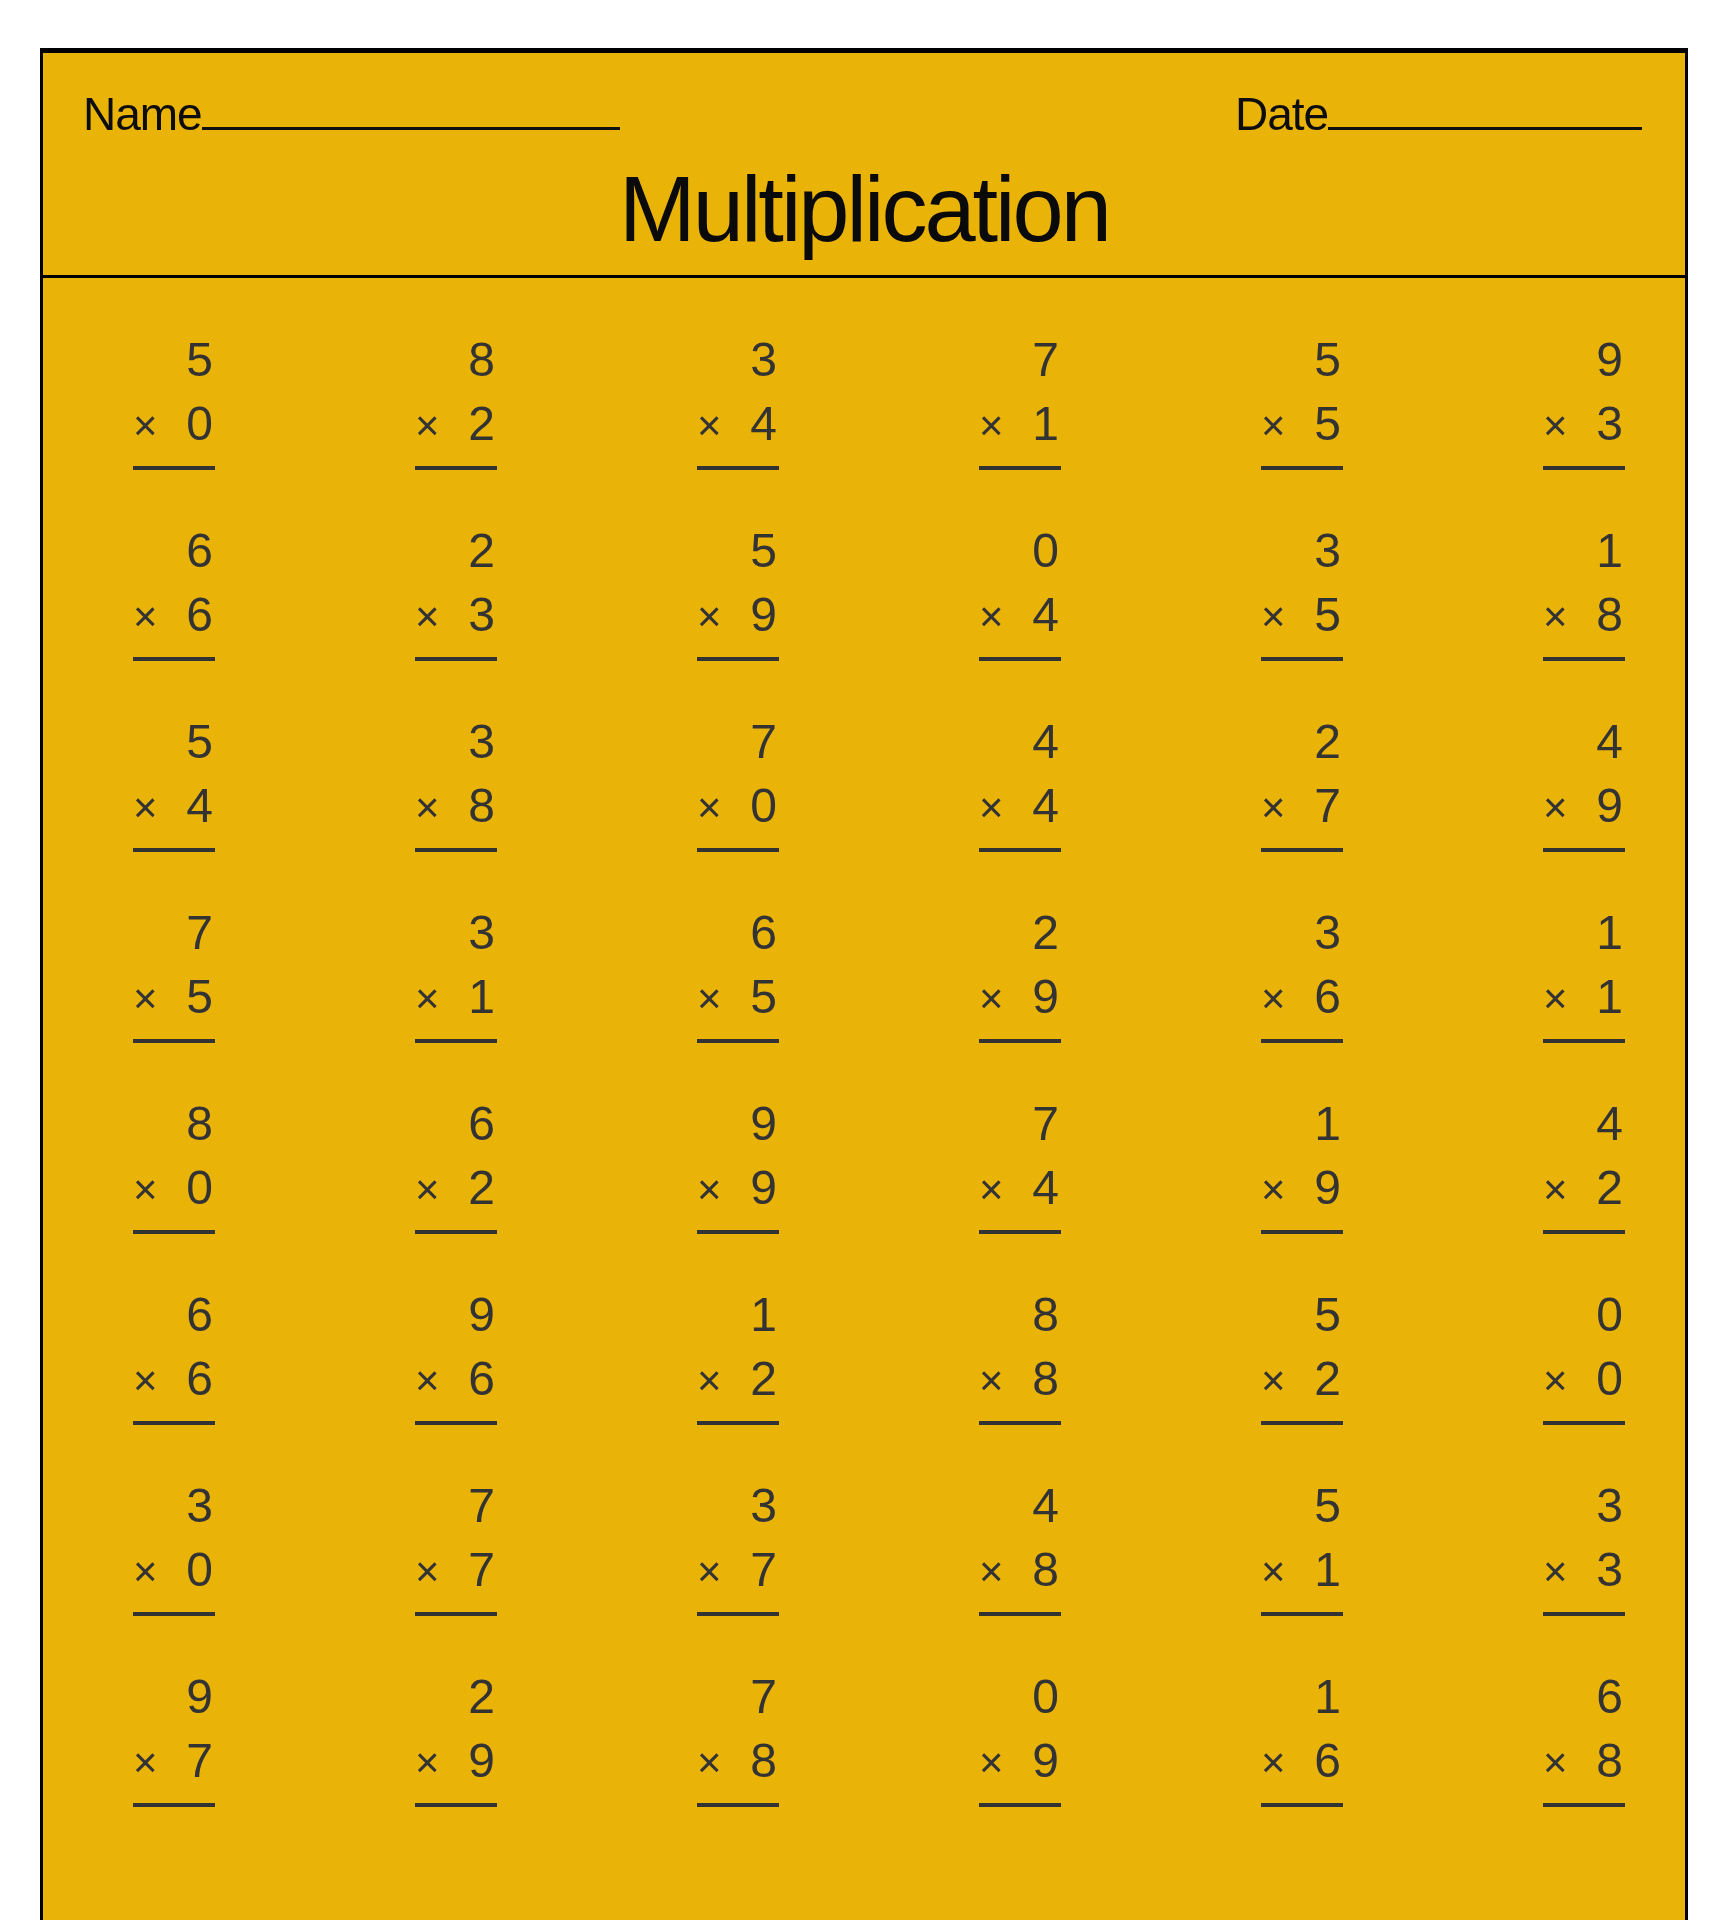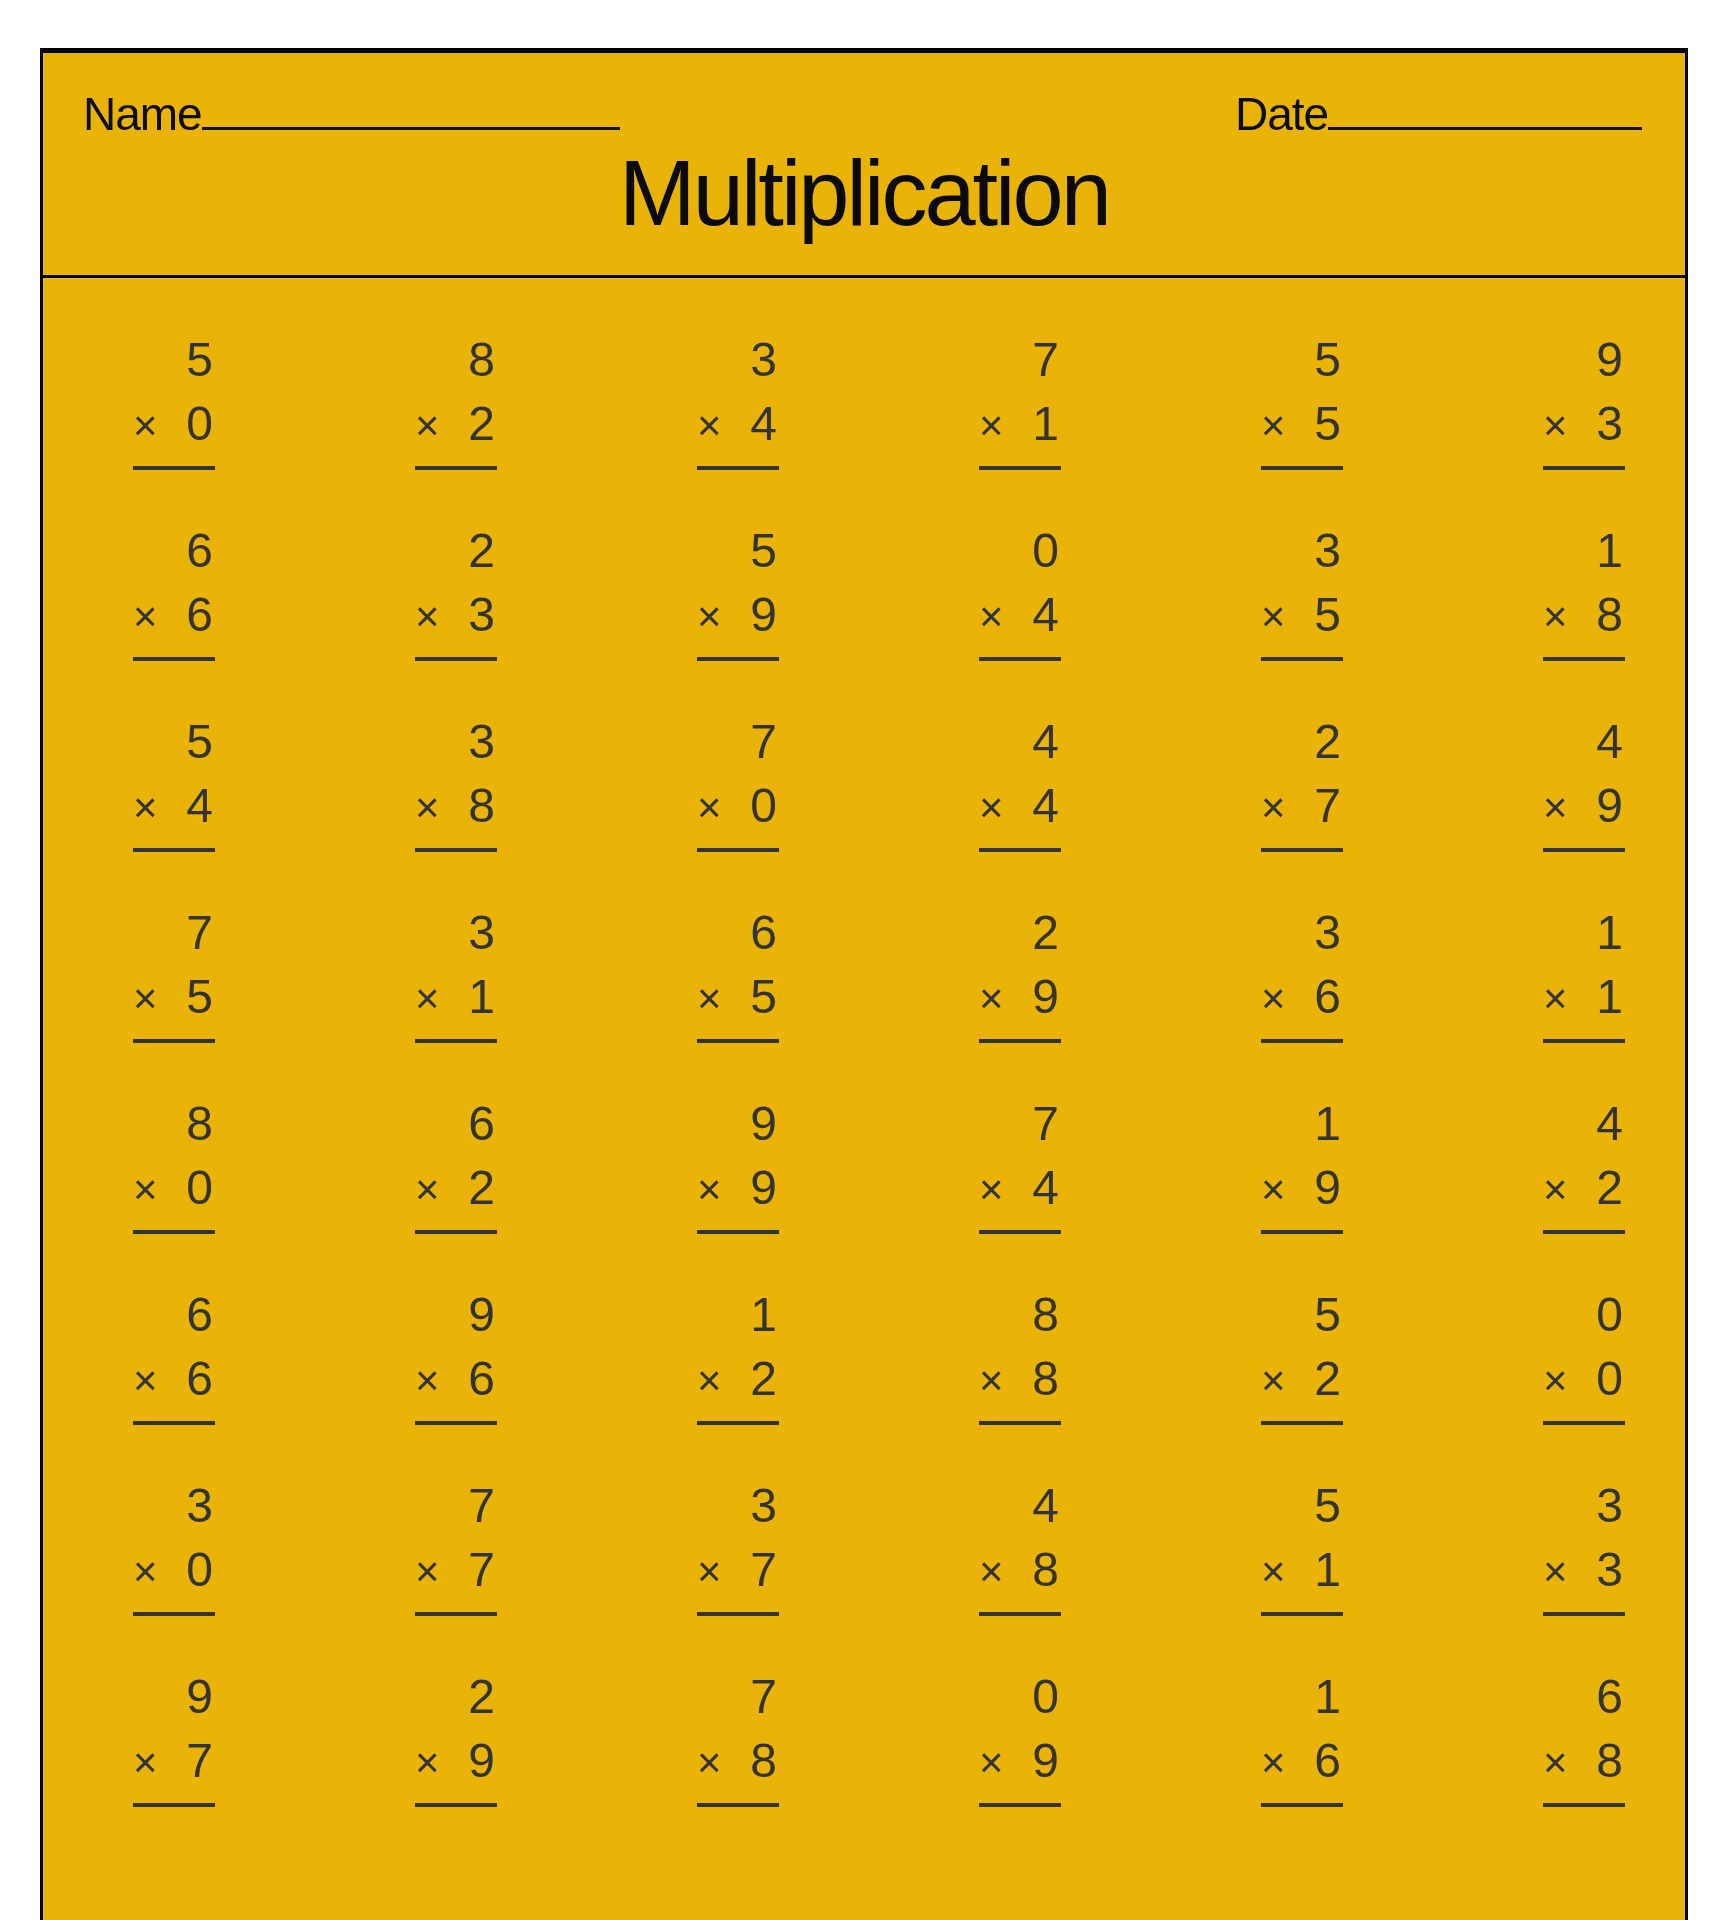--- a/index.html
+++ b/index.html
@@ -49,21 +49,21 @@
     border-bottom: 3px solid #111111;
     vertical-align: baseline;
   }
   .name-blank { width: 418px; }
   .date-blank { width: 314px; }
   .title {
     position: absolute;
     left: 0;
     right: 0;
     top: 88px;
-    margin: 0;
+    margin: 16px;
     text-align: center;
     font-size: 92px;
     font-weight: 400;
     letter-spacing: -3px;
     color: #0a0a0a;
   }
   .sep {
     position: absolute;
     left: -3px;
     right: -3px;

